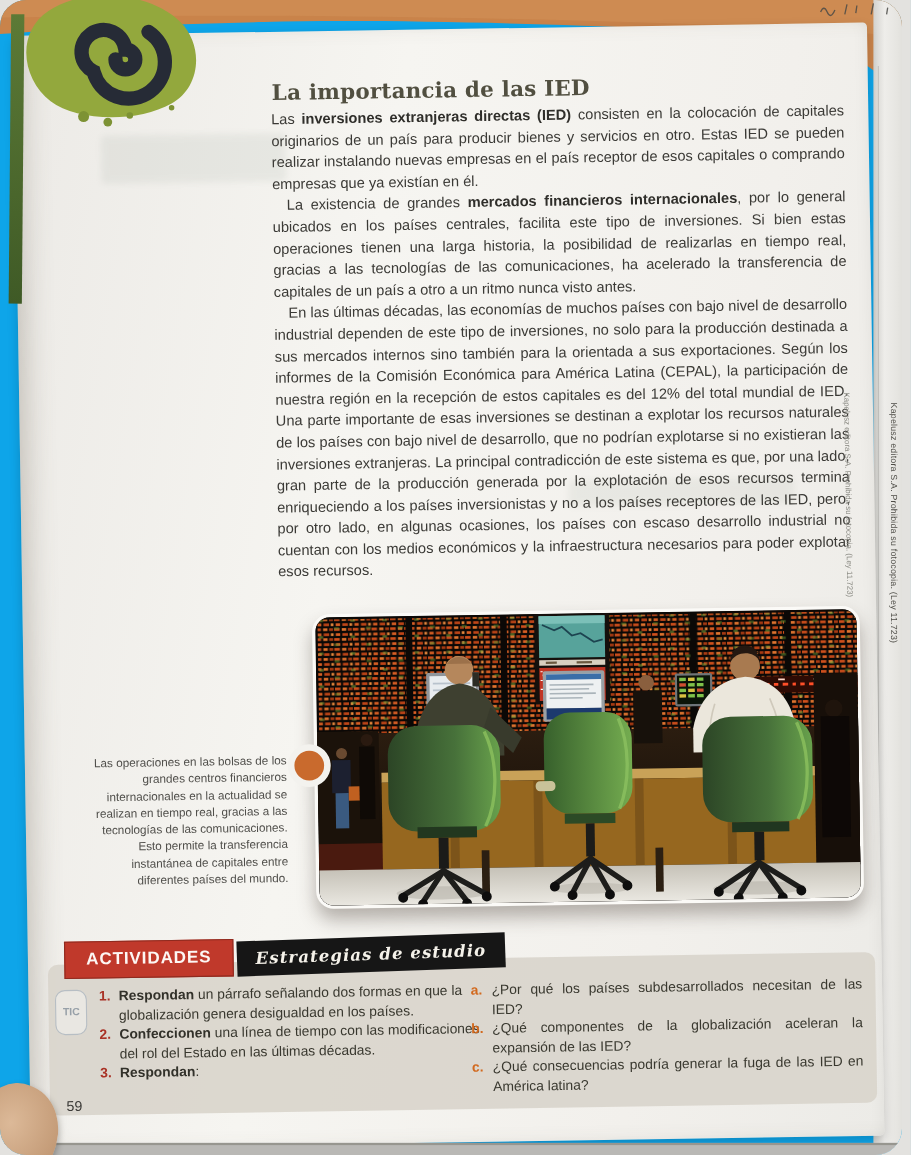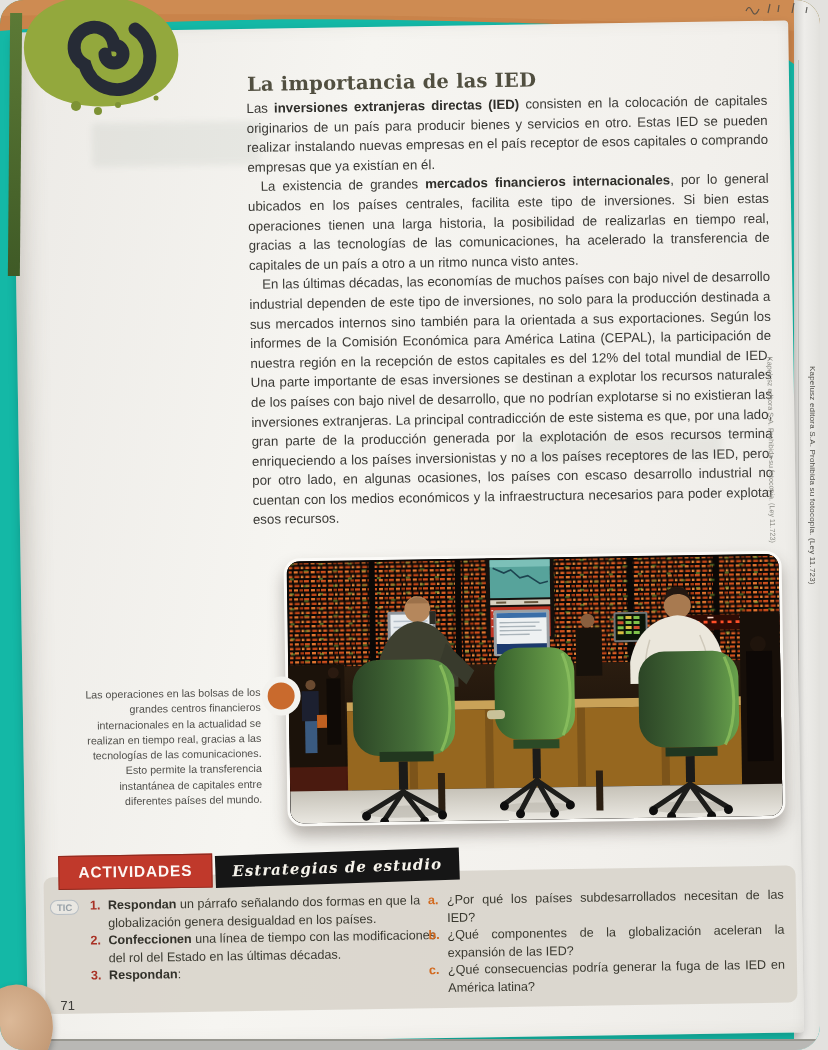--- a/index.html
+++ b/index.html
@@ -1,16 +1,16 @@
 <!DOCTYPE html>
 <html><head>
 <meta charset="utf-8">
 <style>
   html,body{margin:0;padding:0;background:#e3e2df;}
-  .stage{position:relative;width:820px;height:1050px;overflow:hidden;background:#14b8a6;
+  .stage{position:relative;width:820px;height:1050px;overflow:hidden;background:#0ea5e9;
          font-family:"Liberation Sans","DejaVu Sans",sans-serif;border-radius:24px;}
   .stage *{box-sizing:border-box;}
 
   
   .band-svg{position:absolute;left:0;top:0;z-index:1;}
   .green-stripe{position:absolute;left:9px;top:13px;width:12px;height:263px;z-index:3;
     background:linear-gradient(180deg,#5c7a36,#3f5a26);transform:rotate(.5deg);}
   .spiral-svg{position:absolute;left:6px;top:-6px;z-index:4;}
   .fore-edge{position:absolute;left:794px;top:0;width:34px;height:1050px;z-index:1;
     background:linear-gradient(90deg,#d3d2ce,#eeedea 30%,#e6e5e1 64%,#d9d8d4);}
@@ -58,21 +58,21 @@
   
   .act-header{position:absolute;left:33px;top:824px;display:flex;align-items:flex-start;z-index:4;}
   .act-red{background:#c0392b;border:1px solid #8e2a1f;color:#fdf7f4;
     font-weight:bold;font-size:15.5px;letter-spacing:.8px;padding:7px 19px;}
   .act-black{background:#161616;color:#f5f2ea;margin-left:3px;transform:rotate(-1.1deg);
     font-family:"DejaVu Serif",serif;font-style:italic;font-weight:600;
     font-size:15px;letter-spacing:1px;padding:7px 17px;}
   .act-panel{position:absolute;left:18px;top:845px;width:752px;height:137px;
     background:#d9d5cc;border-radius:9px;opacity:.92;}
   .tic{position:absolute;left:24px;top:868px;font-size:9.5px;font-weight:bold;color:#97a0a8;
-    border:1.5px solid #b7bec4;border-radius:9px;padding:1px 6px;background:rgba(255,255,255,.4);z-index:4;}
+    border:1.5px solid #b7bec4;border-radius:9px;padding:14px 6px;background:rgba(255,255,255,.4);z-index:4;}
   .act-col{position:absolute;top:866px;font-size:12.6px;line-height:17.5px;color:#39382f;
     list-style:none;margin:0;padding:0;z-index:4;}
   .col1{left:64px;width:352px;}
   .col2{left:402px;width:356px;text-align:justify;}
   .act-col li{position:relative;padding-left:18px;margin:0;}
   .act-col .num{position:absolute;left:0;top:0;font-weight:bold;color:#a93226;}
   .col2 li{padding-left:19px;}
   .col2 .num{color:#d2691e;}
   .act-col b{color:#32312a;}
   .page-num{position:absolute;left:33px;top:966px;font-size:13px;color:#3c3b38;z-index:5;}
@@ -363,18 +363,18 @@
       <li><span class="num">2.</span><b>Confeccionen</b><span> una línea de tiempo con las modificaciones del rol del Estado en las últimas décadas.</span></li>
       <li><span class="num">3.</span><b>Respondan</b><span>:</span></li>
     </ol>
 
     <ol class="act-col col2">
       <li><span class="num">a.</span><span>¿Por qué los países subdesarrollados necesitan de las IED?</span></li>
       <li><span class="num">b.</span><span>¿Qué componentes de la globalización aceleran la expansión de las IED?</span></li>
       <li><span class="num">c.</span><span>¿Qué consecuencias podría generar la fuga de las IED en América latina?</span></li>
     </ol>
 
-    <div class="page-num">71</div>
+    <div class="page-num">59</div>
   </div>
 
   <div class="bottom-bar"></div>
   <div class="thumb"></div>
 </div>
 
 </body></html>

